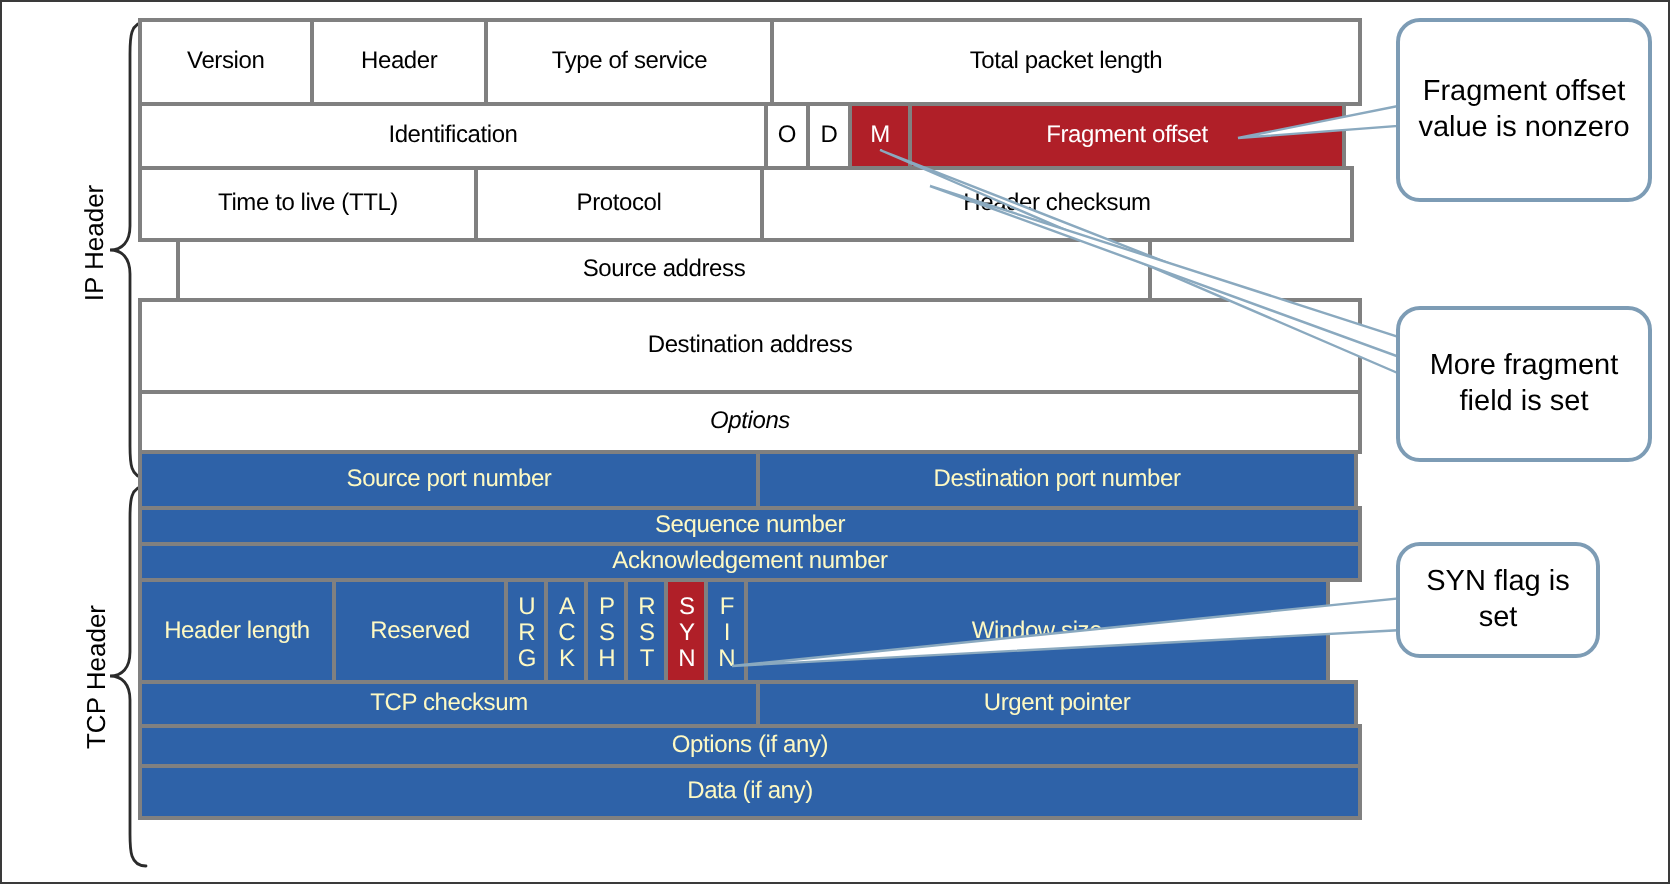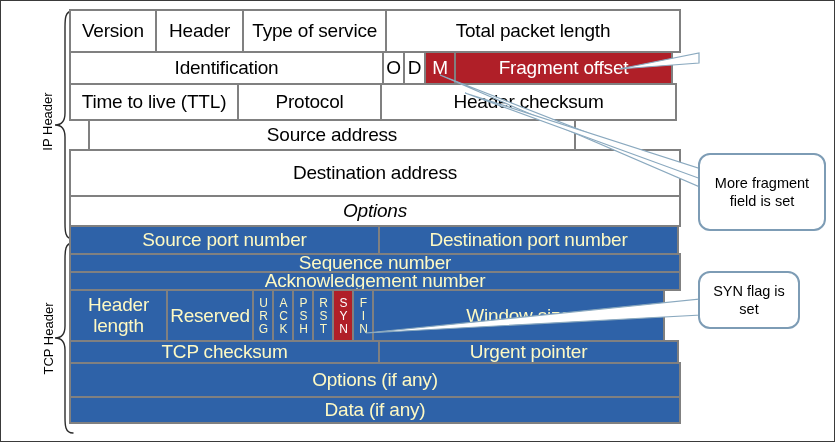--- a/index.html
+++ b/index.html
@@ -50,21 +50,21 @@
     display: flex;
     width: 100%;
     box-sizing: border-box;
   }
   .cell {
     box-sizing: border-box;
     display: flex;
     align-items: center;
     justify-content: center;
     text-align: center;
-    font-size: 19px;
+    font-size: 12px;
     line-height: 1.12;
     letter-spacing: -0.2px;
     padding: 0 2px;
     overflow: hidden;
   }
   
   .ip .cell {
     background: #ffffff;
     border: 2px solid #808080;
     color: #000000;
@@ -204,21 +204,21 @@
         <div class="cell flag red" style="width:22px;">SYN</div>
         <div class="cell flag" style="width:22px;">FIN</div>
         <div class="cell" style="width:293px;">Window size</div>
       </div>
 
       <div class="row" style="height:24px;">
         <div class="cell" style="width:311px;">TCP checksum</div>
         <div class="cell" style="width:301px;">Urgent pointer</div>
       </div>
 
-      <div class="row" style="height:36px;">
+      <div class="row" style="height:22px;">
         <div class="cell" style="width:612px;">Options (if any)</div>
       </div>
 
       <div class="row" style="height:28px;">
         <div class="cell" style="width:612px;">Data (if any)</div>
       </div>
 
     </div>
   </div>
 
@@ -238,18 +238,19 @@
       <polygon points="0,0 236,76 236,86" fill="#ffffff" stroke="#8aa9bf" stroke-width="1.2"></polygon>
     </svg>
   </div>
 
   <div class="connector" style="left:365px; top:296px; width:335px; height:44px;">
     <svg width="335" height="44" viewBox="0 0 335 44">
       <polygon points="0,36 335,2 335,18" fill="#ffffff" stroke="#8aa9bf" stroke-width="1.2"></polygon>
     </svg>
   </div>
 
+  <div class="callout" style="left:697px; top:8px; width:128px; height:92px;">Fragment offset value is nonzero</div>
 
   <div class="callout" style="left:697px; top:152px; width:128px; height:78px;">More fragment field is set</div>
 
   <div class="callout" style="left:697px; top:270px; width:102px; height:58px;">SYN flag is set</div>
 
 </div>
 
 </body></html>

